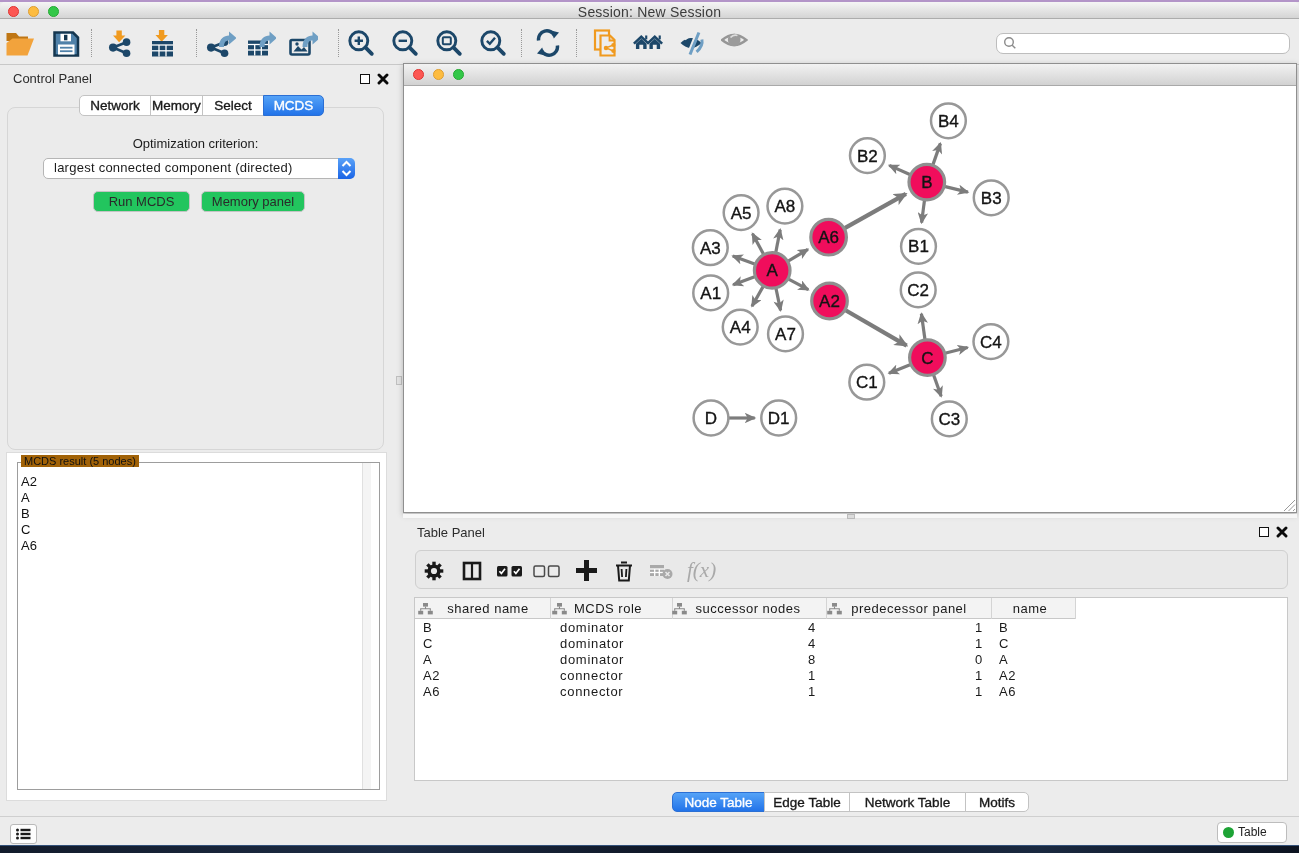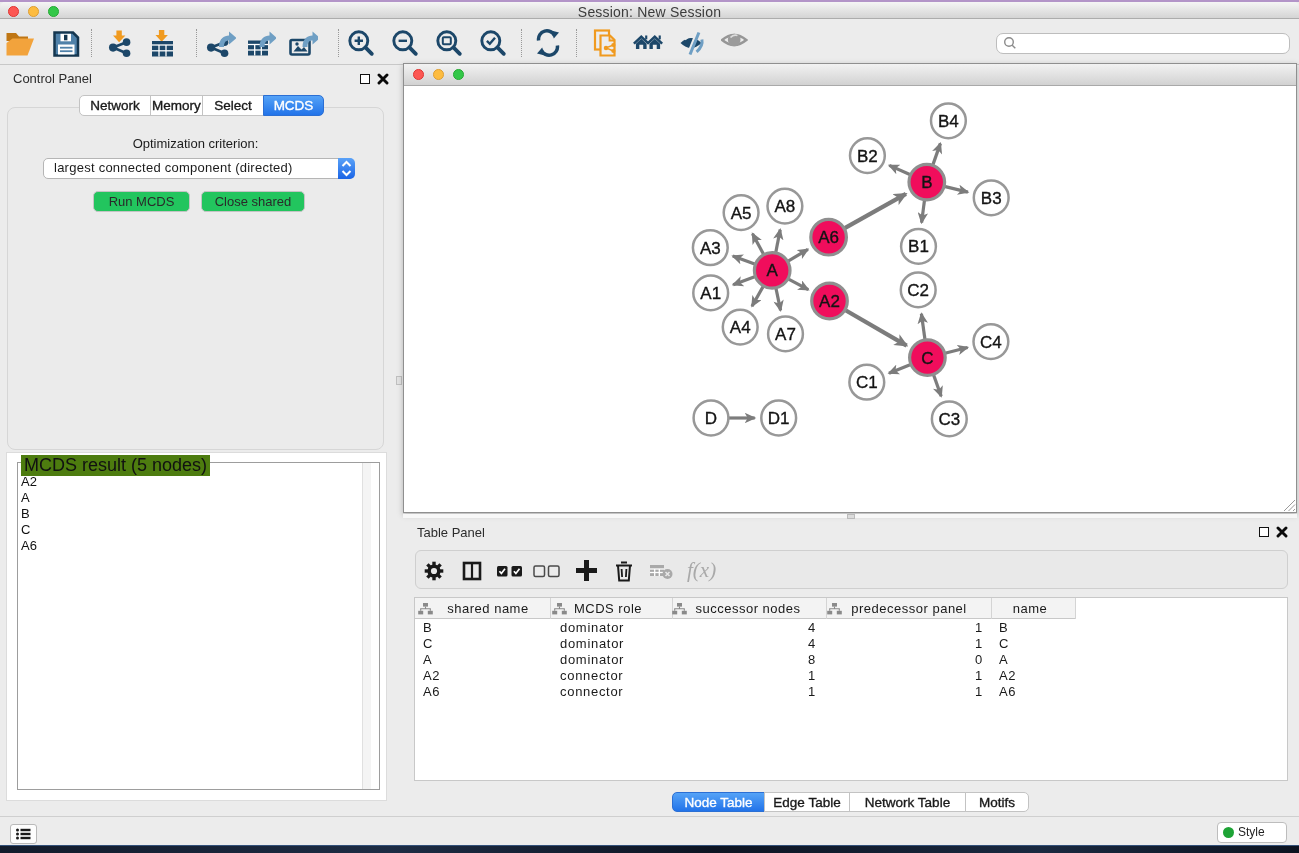--- a/index.html
+++ b/index.html
@@ -162,25 +162,25 @@
 <div style="position:absolute;left:7px;top:107px;width:377px;height:343px;background:#ebebeb;border:1px solid #d6d6d6;border-radius:8px"></div>
 <div style="position:absolute;left:7px;top:136px;width:377px;height:16px;text-align:center;font-size:13px;color:#1c1c1c">Optimization criterion:</div>
 <div style="position:absolute;left:43px;top:158px;width:311px;height:21px;background:#fff;border:1px solid #b5b5b5;border-radius:5px"></div>
 <div style="position:absolute;left:54px;top:160px;font-size:13px;color:#1c1c1c;letter-spacing:0.25px">largest connected component (directed)</div>
 <div style="position:absolute;left:338px;top:158px;width:17px;height:21px;background:linear-gradient(#5aa2f8,#1a64e6);border-radius:0 5px 5px 0"></div>
 <svg width="17" height="21" viewBox="0 0 17 21" style="position:absolute;left:338px;top:158px">
       <path d="M4.5 8 L8.5 4 L12.5 8" fill="none" stroke="#fff" stroke-width="2"></path>
       <path d="M4.5 13 L8.5 17 L12.5 13" fill="none" stroke="#fff" stroke-width="2"></path>
     </svg>
 <div class="btn" style="left:93px;top:191px;width:97px;height:21px;line-height:19px">Run MCDS</div>
-<div class="btn" style="left:201px;top:191px;width:104px;height:21px;line-height:19px">Close shared</div>
+<div class="btn" style="left:201px;top:191px;width:104px;height:21px;line-height:19px">Memory panel</div>
 
 <div style="position:absolute;left:6px;top:452px;width:381px;height:349px;background:#fff;border:1px solid #dcdcdc"></div>
 <div style="position:absolute;left:17px;top:462px;width:363px;height:328px;border:1px solid #9d9d9d"></div>
-<div style="position:absolute;left:21px;top:455px;background:#4d7c0f;padding:0 3px;font-size:18px;color:#111">MCDS result (5 nodes)</div>
+<div style="position:absolute;left:21px;top:455px;background:#a16207;padding:0 3px;font-size:11px;color:#111">MCDS result (5 nodes)</div>
 <div style="position:absolute;left:362px;top:463px;width:9px;height:326px;background:#f4f4f4;border-left:1px solid #e0e0e0"></div>
 <div style="position:absolute;left:21px;top:474px;font-size:13px;color:#111">A2</div>
     <div style="position:absolute;left:21px;top:490px;font-size:13px;color:#111">A</div>
     <div style="position:absolute;left:21px;top:506px;font-size:13px;color:#111">B</div>
     <div style="position:absolute;left:21px;top:522px;font-size:13px;color:#111">C</div>
     <div style="position:absolute;left:21px;top:538px;font-size:13px;color:#111">A6</div>
 
 <div style="position:absolute;left:396px;top:376px;width:6px;height:9px;background:#e3e3e3;border:1px solid #c0c0c0"></div>
 
 <div style="position:absolute;left:403px;top:63px;width:894px;height:450px;background:#fff;border:1px solid #8f8f8f;box-shadow:0 2px 6px rgba(0,0,0,0.25)"></div>
@@ -403,14 +403,14 @@
         <circle cx="1.5" cy="2" r="1.5"></circle>
         <circle cx="1.5" cy="6" r="1.5"></circle>
         <circle cx="1.5" cy="10" r="1.5"></circle>
         <rect x="4.5" y="0.8" width="10" height="2.4"></rect>
         <rect x="4.5" y="4.8" width="10" height="2.4"></rect>
         <rect x="4.5" y="8.8" width="10" height="2.4"></rect>
       </g>
     </svg>
 <div style="position:absolute;left:1217px;top:822px;width:70px;height:21px;background:#fff;border:1px solid #bdbdbd;border-radius:4px"></div>
 <div style="position:absolute;left:1223px;top:827px;width:11px;height:11px;border-radius:50%;background:#1da335"></div>
-<div style="position:absolute;left:1238px;top:825px;font-size:12px;color:#222">Style</div>
+<div style="position:absolute;left:1238px;top:825px;font-size:12px;color:#222">Table</div>
 
 </div>
 </body></html>

